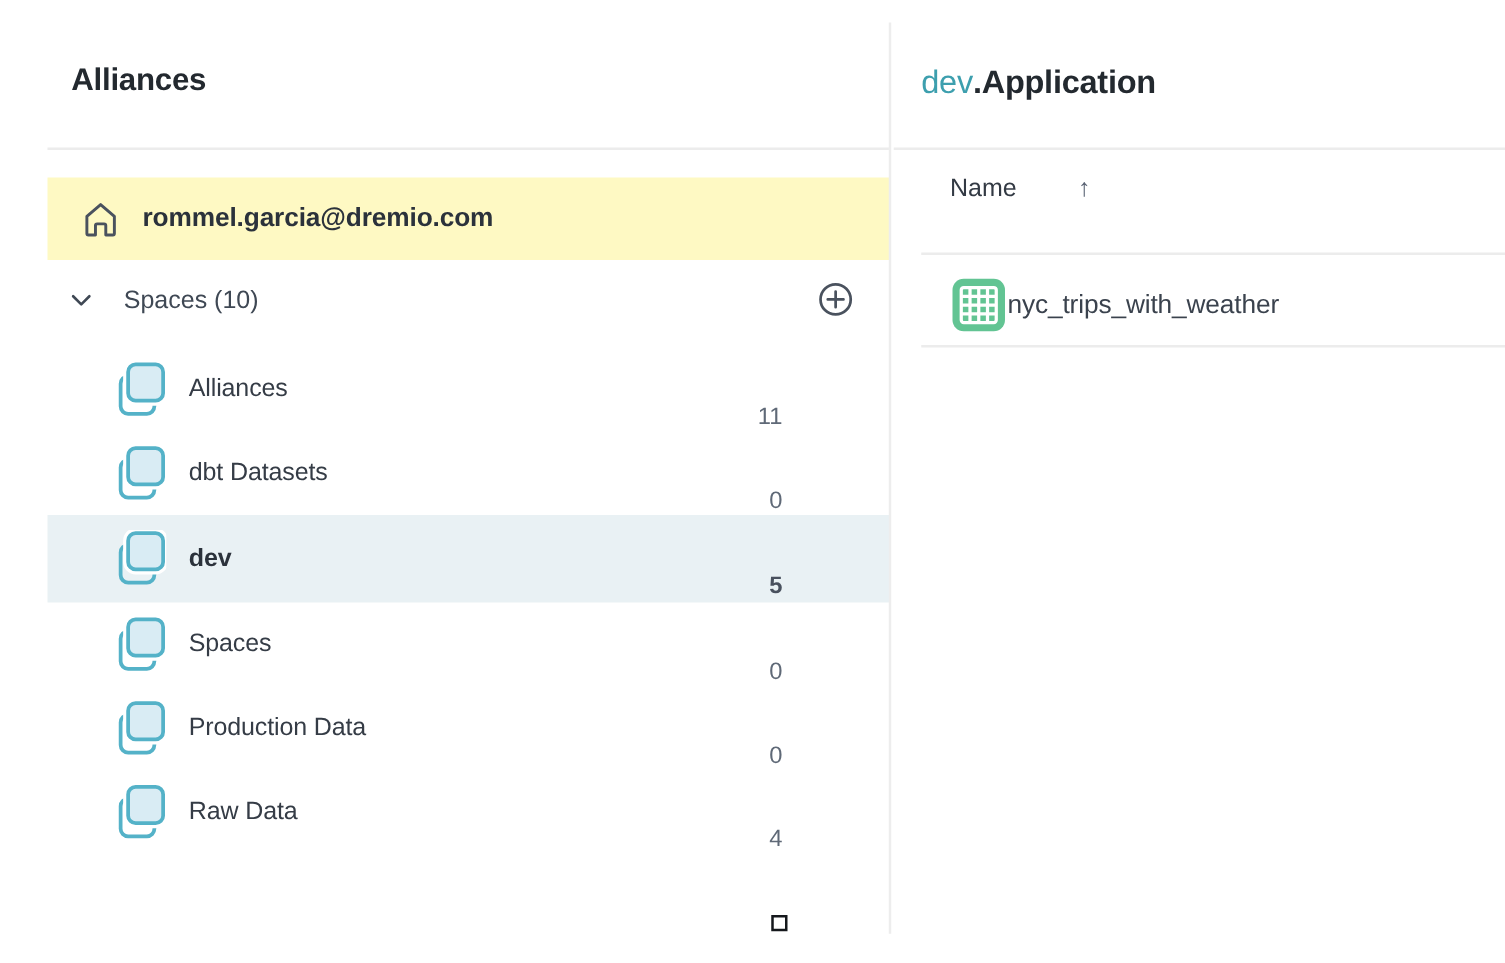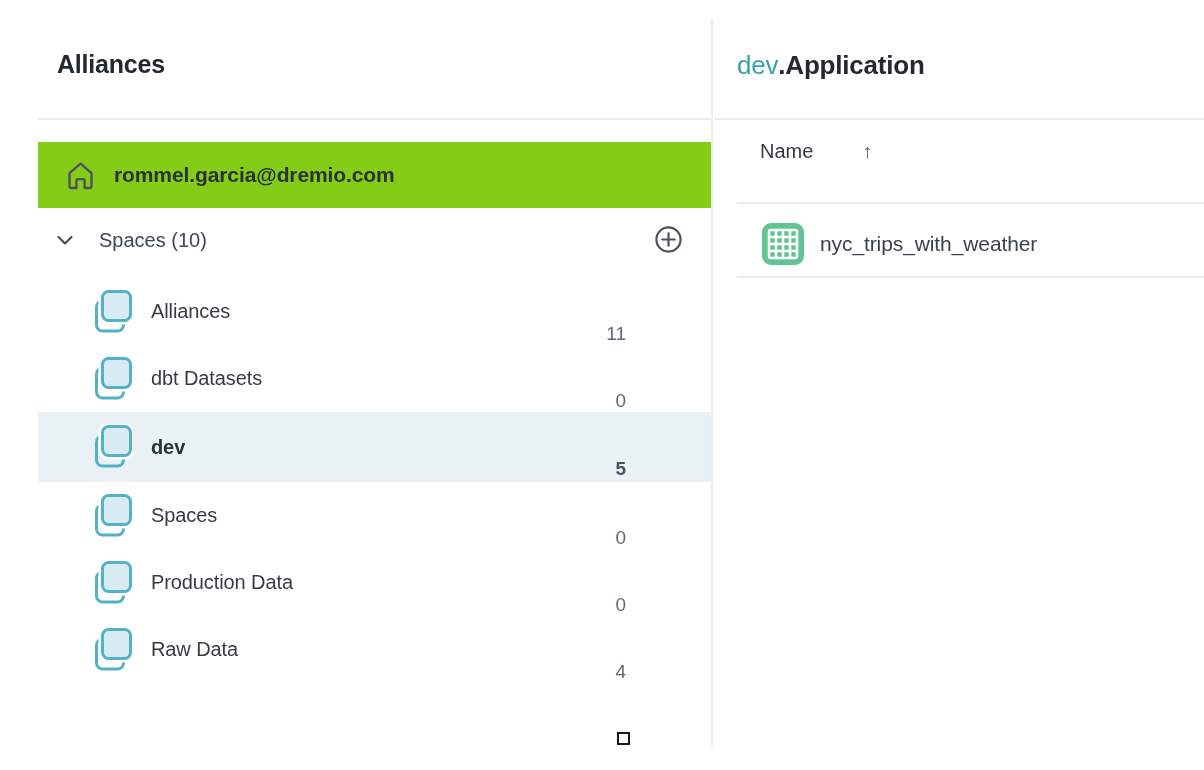--- a/index.html
+++ b/index.html
@@ -7,21 +7,21 @@
   body { font-family:"Liberation Sans","DejaVu Sans",sans-serif; color:#2b323b; }
   .screen { position:relative; width:1204px; height:770px; background:#fff; overflow:hidden; }
 
   
   .left-panel { position:absolute; left:0; top:0; width:712px; height:558px; }
   .panel-title { position:absolute; left:57px; top:50px; font-size:25px; font-weight:700;
                  color:#23292f; letter-spacing:-0.2px; }
   .left-divider { position:absolute; left:38px; top:118px; width:674px; height:2px; background:#ececec; }
 
   .home-row { position:absolute; left:38px; top:142px; width:674px; height:66px;
-              background:#84cc16; display:flex; align-items:center; cursor:pointer; }
+              background:#fef9c3; display:flex; align-items:center; cursor:pointer; }
   .home-row .icon-wrap { margin-left:26px; width:33px; height:33px; display:flex; }
   .home-label { margin-left:17px; font-size:21px; font-weight:700; color:#2b323b; letter-spacing:-0.1px; }
 
   .spaces-header { position:absolute; left:38px; top:208px; width:674px; height:64px;
                    display:flex; align-items:center; }
   .chev-wrap { margin-left:15px; width:24px; height:24px; display:flex; cursor:pointer; }
   .spaces-header-label { margin-left:22px; font-size:20px; color:#3f4854; }
   .plus-wrap { position:absolute; right:29px; top:17px; width:29px; height:29px; display:flex; cursor:pointer; }
 
   .spaces-list { position:absolute; left:38px; top:278px; width:674px; }
@@ -47,21 +47,21 @@
 
   .col-header { position:absolute; left:48px; top:140px; display:flex; align-items:flex-end; cursor:pointer;gap:37px; }
   .col-header-label { font-size:20px; color:#333a44; }
   .sort-arrow { margin-left:12px; font-size:20px; color:#596273; }
   .rp-divider-mid { position:absolute; left:25px; top:202px; width:467px; height:2px; background:#ececec; }
 
   .dataset-rows { position:absolute; left:25px; top:212px; width:467px; }
   .dataset-row { height:66px; display:flex; align-items:center; cursor:pointer;
                  border-bottom:2px solid #ececec; }
   .dataset-icon-wrap { margin-left:24px; width:44px; height:44px; display:flex; flex:none; }
-  .dataset-label { margin-left:15px; font-size:21px; color:#3a424d; letter-spacing:-0.1px; }
+  .dataset-label { margin-left:1px; font-size:21px; color:#3a424d; letter-spacing:-0.1px; }
 
   svg { display:block; width:100%; height:100%; }
 </style>
 </head>
 <body>
 
 <div class="screen">
 
   <div class="left-panel">
     <div class="panel-title">Alliances</div>

